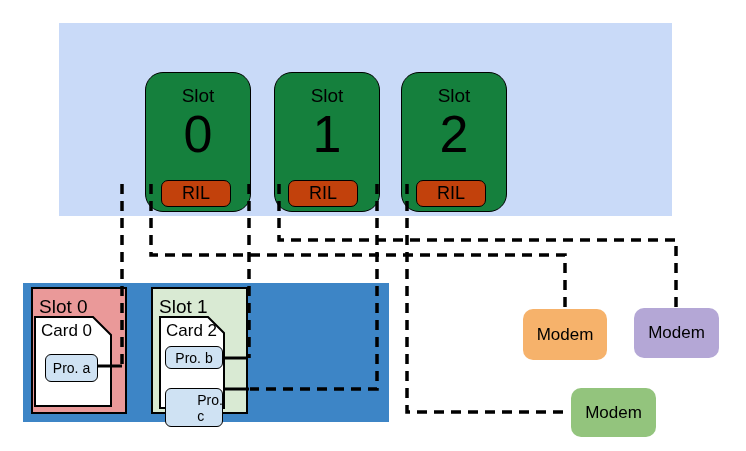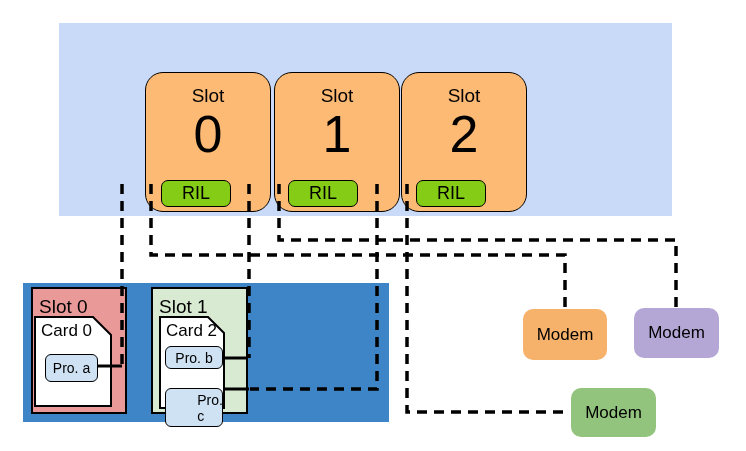--- a/index.html
+++ b/index.html
@@ -5,30 +5,30 @@
   html,body{margin:0;padding:0;background:#ffffff;}
   .stage{
     position:relative;width:746px;height:451px;background:#ffffff;overflow:hidden;
     font-family:"Liberation Sans", sans-serif;color:#000;
   }
   .abs{position:absolute;box-sizing:border-box;}
 
   
   .logical-container{left:59px;top:23px;width:613px;height:193px;background:#c9daf8;}
   .logical-slot{
-    top:49px;width:126px;height:140px;background:#fdba74;border:1.5px solid #000;
+    top:49px;width:106px;height:140px;background:#15803d;border:1.5px solid #000;
     border-radius:18px;display:flex;flex-direction:column;align-items:center;
   }
   .logical-slot.s0{left:86px;}
   .logical-slot.s1{left:215px;}
   .logical-slot.s2{left:342px;}
   .slot-word{margin-top:12px;font-size:19px;line-height:22px;}
   .slot-number{font-size:52px;line-height:54px;}
   .ril{
-    top:157px;width:70px;height:27px;background:#84cc16;border:1.5px solid #000;
+    top:157px;width:70px;height:27px;background:#c2410c;border:1.5px solid #000;
     border-radius:7px;display:flex;align-items:center;justify-content:center;
     font-size:18px;
   }
   .ril.r0{left:102px;} .ril.r1{left:229px;} .ril.r2{left:357px;}
   .logical-caption{left:455px;top:108px;font-size:19px;}
 
   
   .physical-container{left:23px;top:283px;width:366px;height:139px;background:#3d85c6;}
   .physical-slot{top:287px;height:127px;border:2px solid #000;}
   .physical-slot.p0{left:31px;width:96px;background:#ea9999;}

